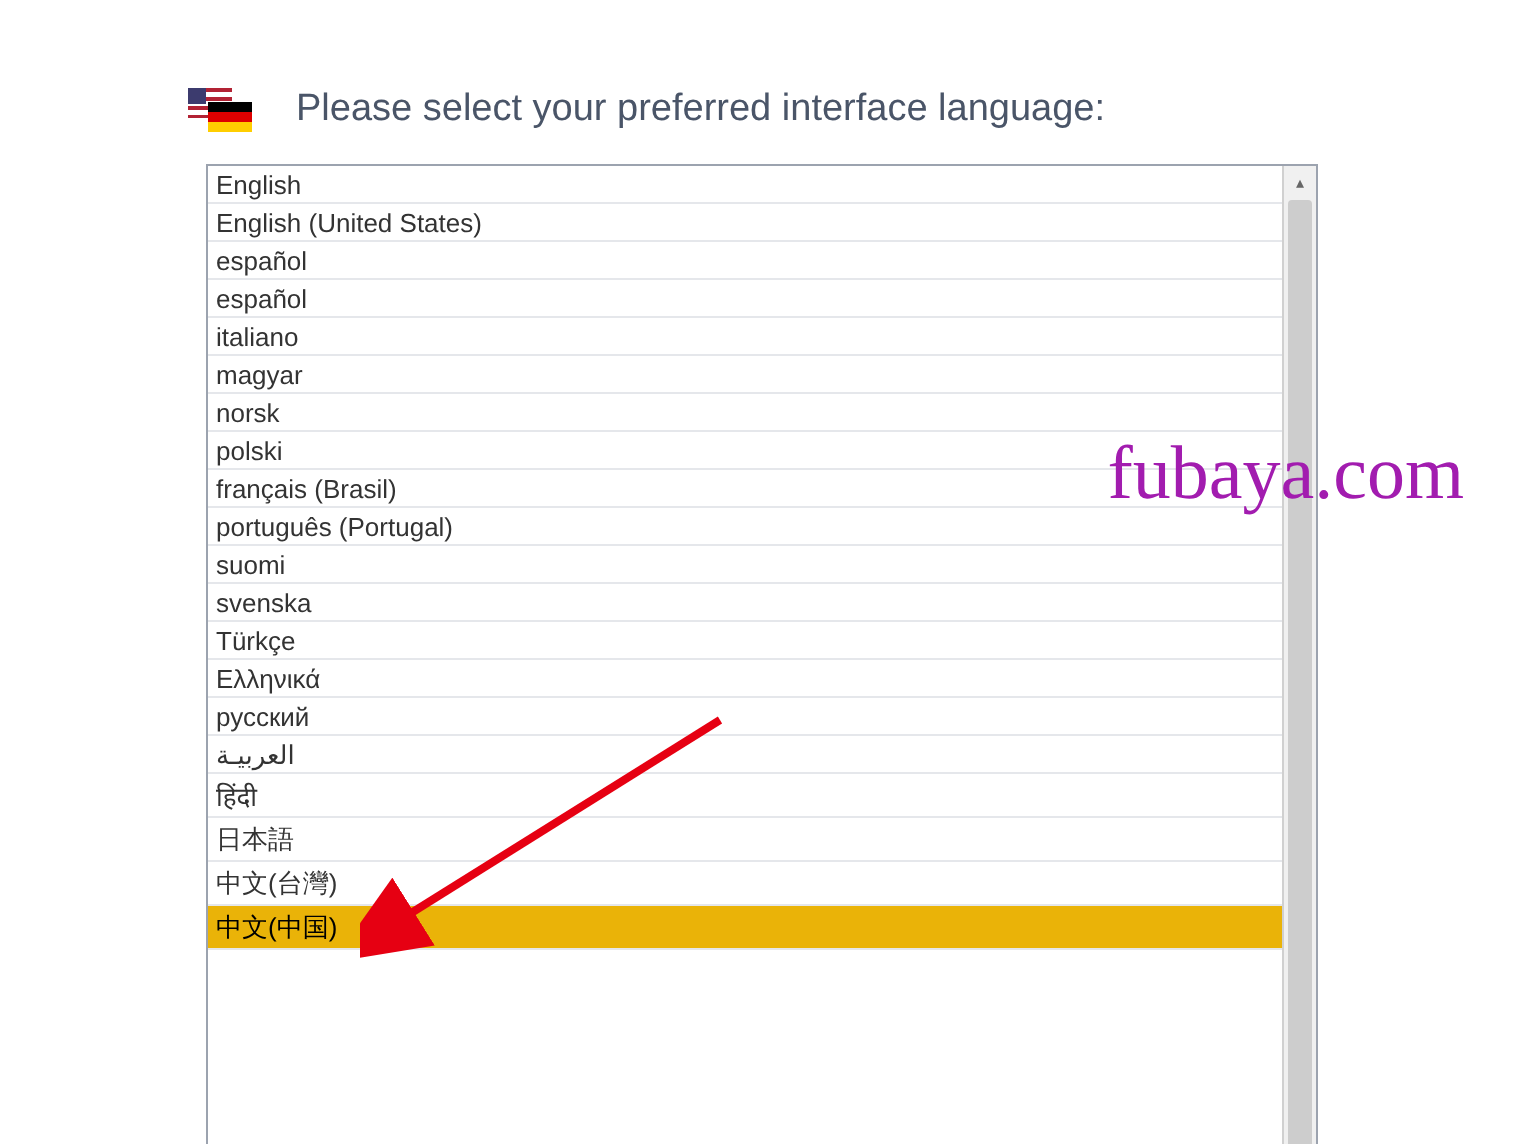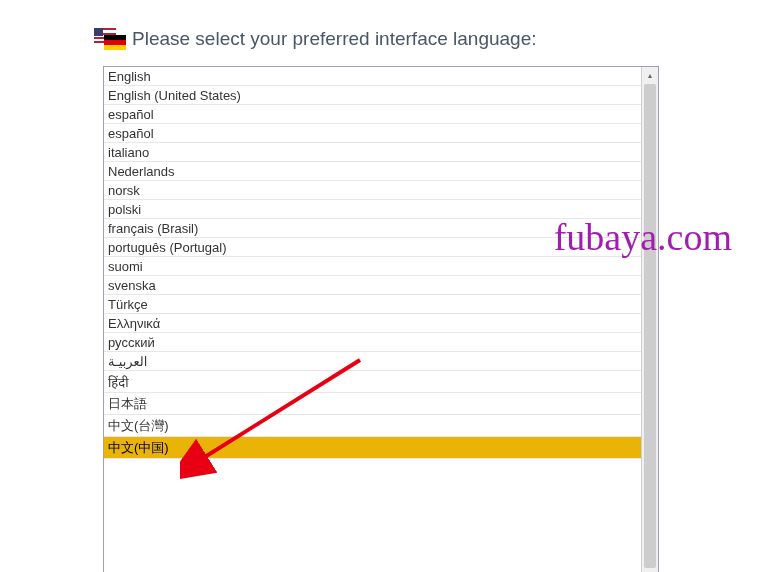--- a/index.html
+++ b/index.html
@@ -8,21 +8,22 @@
       background: #ffffff;
       width: 762px;
       height: 572px;
       position: relative;
       overflow: hidden;
     }
     .header {
       display: flex;
       align-items: center;
       padding: 28px 0 16px 94px;
-      gap: 8px;
+      gap: 24px;
+      margin-top: 16px;
     }
     .flags {
       width: 30px;
       height: 22px;
       position: relative;
     }
     .flag-us {
       position: absolute;
       width: 22px;
       height: 15px;
@@ -174,21 +175,21 @@
   <div class="title">Please select your preferred interface language:</div>
 </div>
 
 <div class="listbox-wrap">
   <div class="listbox" id="listbox">
       <div class="list-item">English</div>
       <div class="list-item">English (United States)</div>
       <div class="list-item">español</div>
       <div class="list-item">español</div>
       <div class="list-item">italiano</div>
-      <div class="list-item">Nederlands</div>
+      <div class="list-item">magyar</div>
       <div class="list-item">norsk</div>
       <div class="list-item">polski</div>
       <div class="list-item">français (Brasil)</div>
       <div class="list-item">português (Portugal)</div>
       <div class="list-item">suomi</div>
       <div class="list-item">svenska</div>
       <div class="list-item">Türkçe</div>
       <div class="list-item">Ελληνικά</div>
       <div class="list-item">русский</div>
       <div class="list-item">العربيـة</div>

